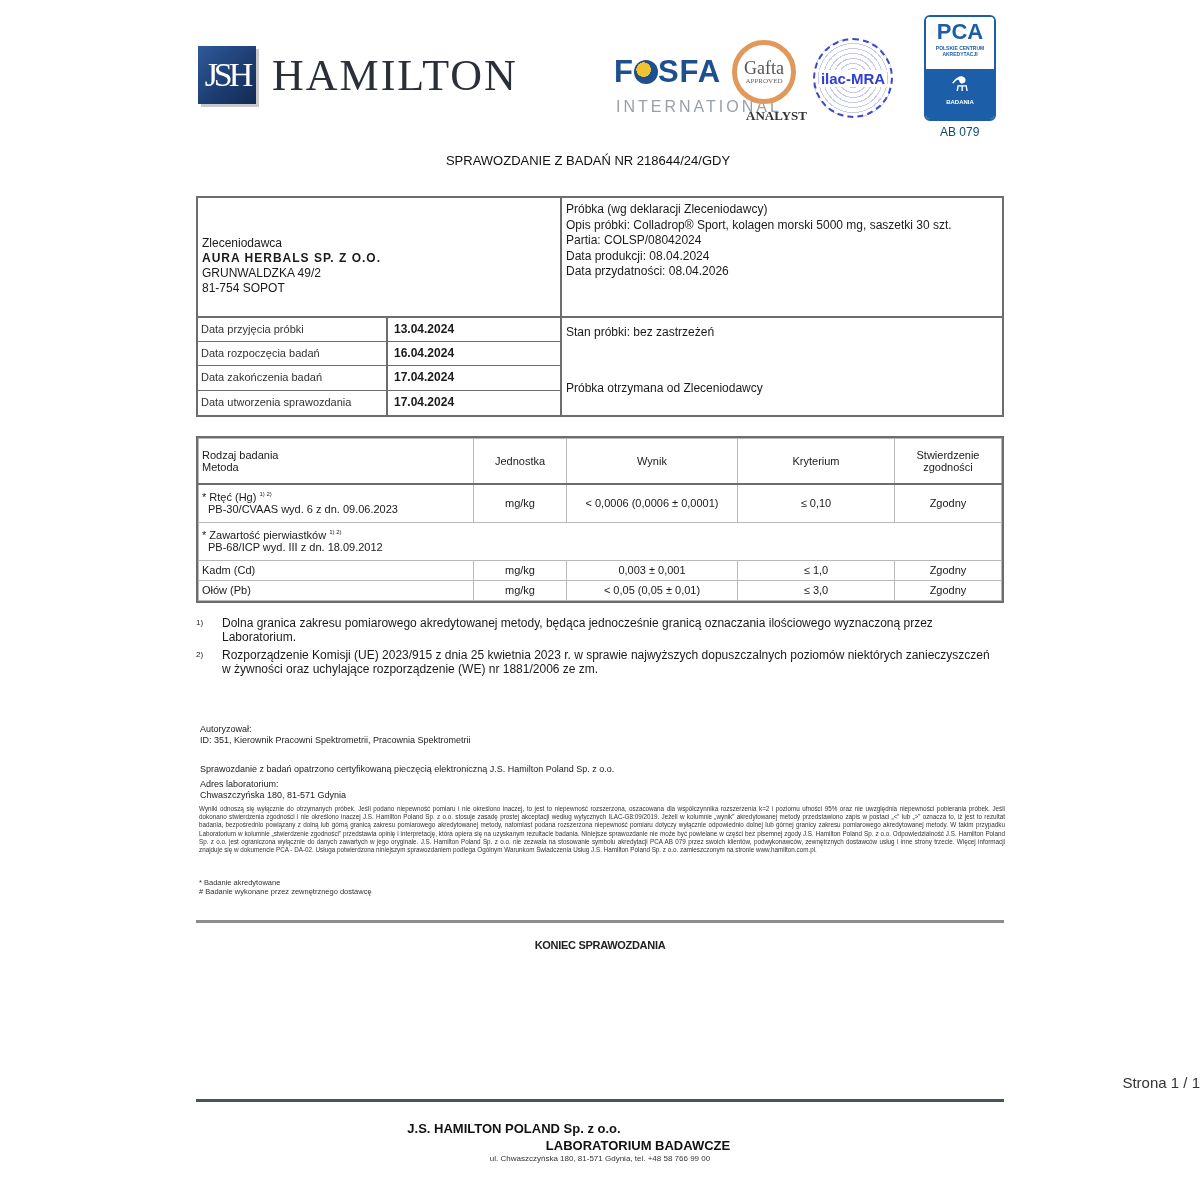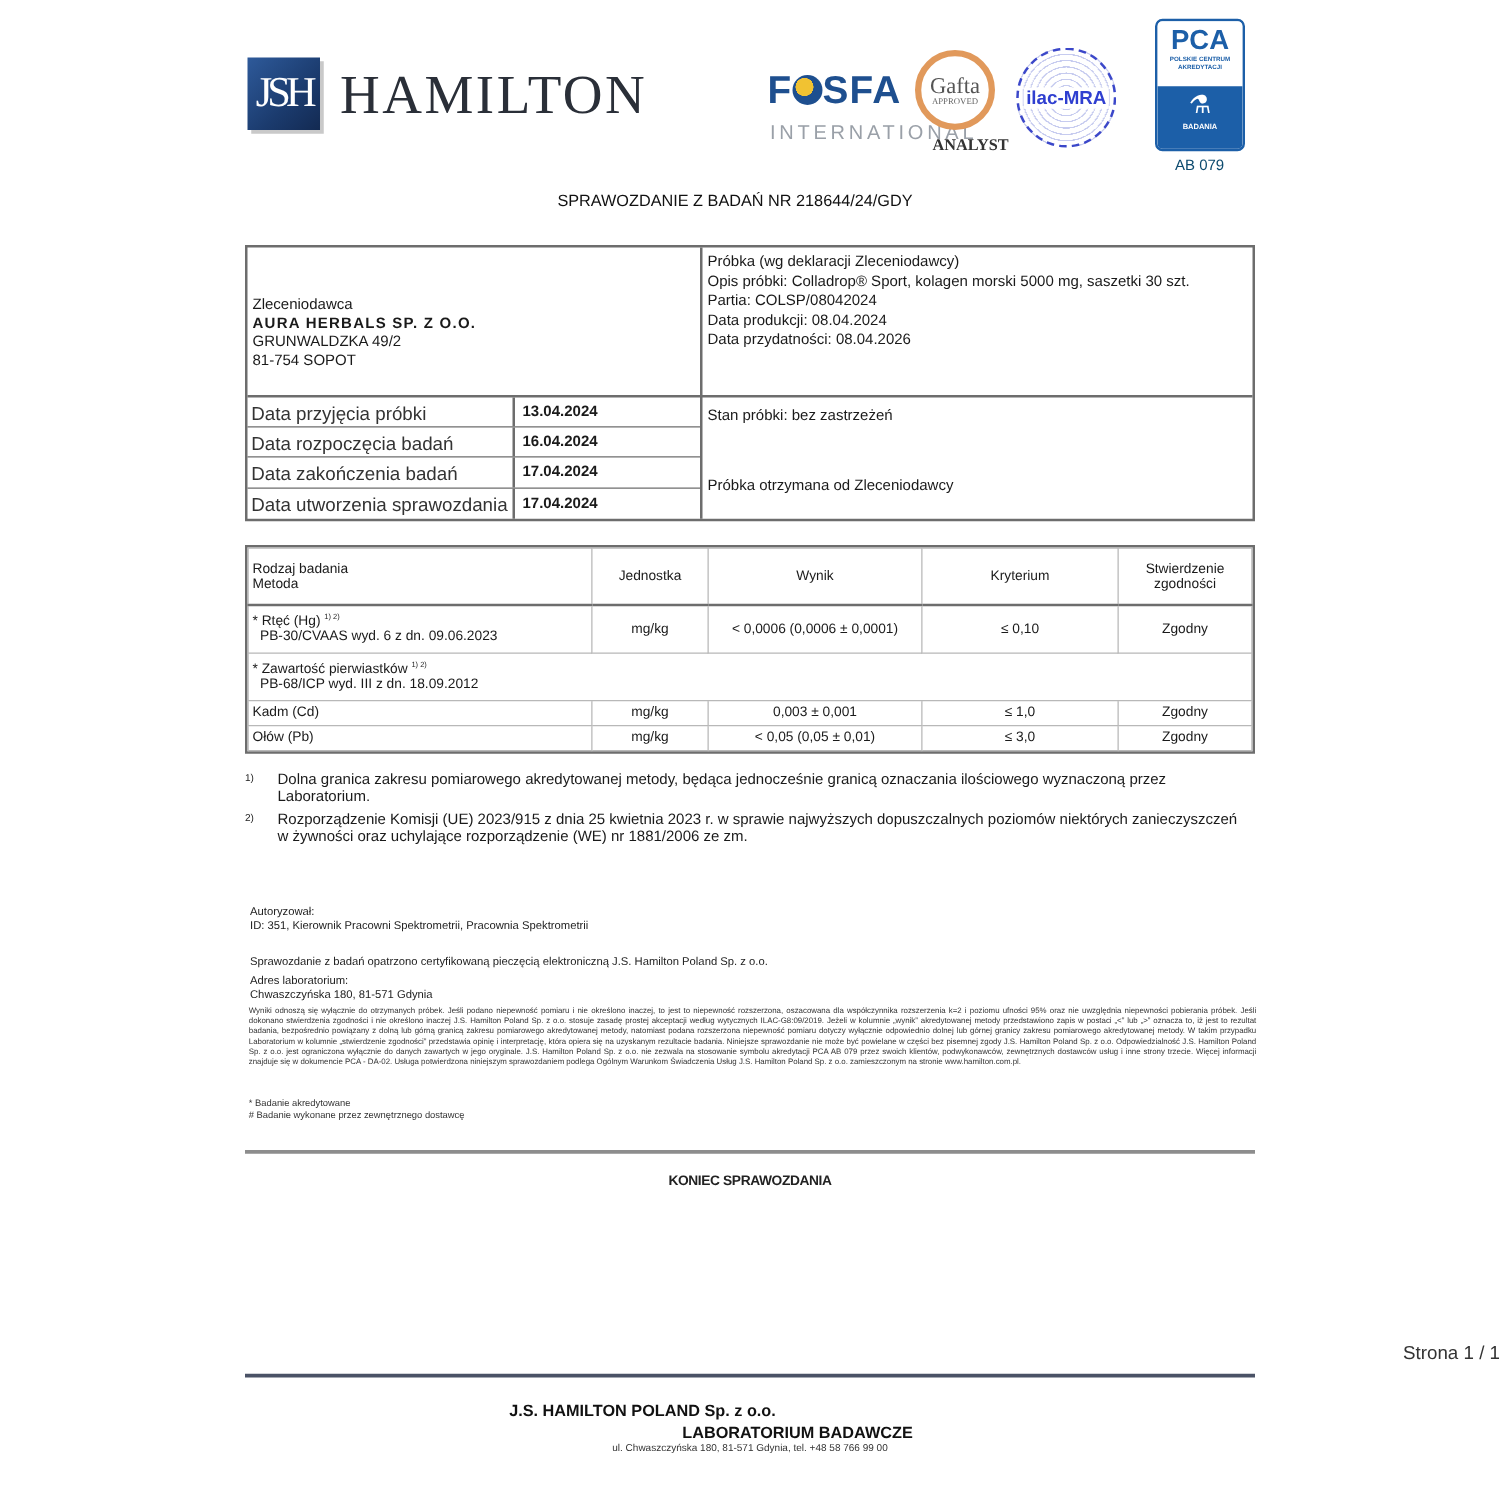--- a/index.html
+++ b/index.html
@@ -32,21 +32,21 @@
   
   .info { left:196px; top:196px; width:808px; height:221px; border:2px solid #6d6d6d; box-sizing:border-box; }
   .info-vline { left:362px; top:0; width:2px; height:217px; background:#6d6d6d; }
   .info-hline { left:0; top:118px; width:804px; height:2px; background:#6d6d6d; }
   .client { left:4px; top:4px; font-size:12px; line-height:15px;margin-top:34px; }
   .client .name { font-weight:bold; letter-spacing:1px; }
   .sample { left:368px; top:4px; font-size:12px; line-height:15.5px; }
   .dates { left:0; top:120px; width:362px; }
   .date-row { display:flex; height:24.2px; border-bottom:1px solid #6d6d6d; box-sizing:border-box; }
   .date-row:last-child { border-bottom:none; }
-  .date-label { width:214px; border-right:2px solid #6d6d6d; font-size:15px; padding:5px 0 0 3px; box-sizing:border-box; color:#333; }
+  .date-label { width:190px; border-right:2px solid #6d6d6d; font-size:11px; padding:5px 0 0 3px; box-sizing:border-box; color:#333; }
   .date-val { padding:4px 0 0 6px; font-size:12px; font-weight:bold; }
   .stan { left:368px; top:127px; font-size:12px; }
   .received { left:368px; top:183px; font-size:12px; }
 
   
   .res { left:196px; top:436px; width:808px; border:2px solid #6d6d6d; box-sizing:border-box; border-collapse:collapse; }
   .res table { border-collapse:collapse; width:100%; }
   .res th, .res td { border:1px solid #b8b8b8; font-size:11px; padding:0 3px; }
   .res th { font-weight:normal; height:44px; border-bottom:2px solid #6d6d6d; }
   .res td.c, .res th.c { text-align:center; }

